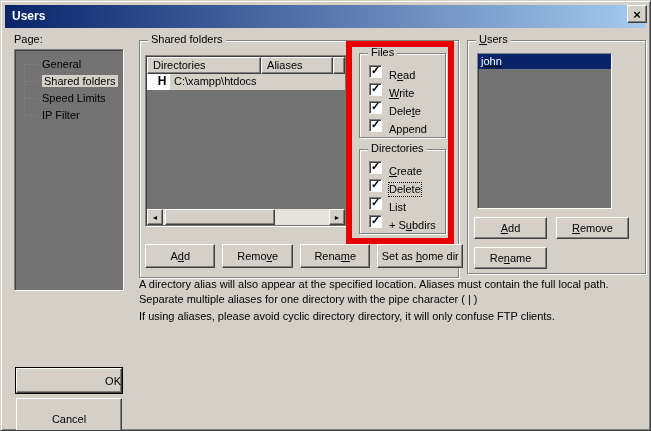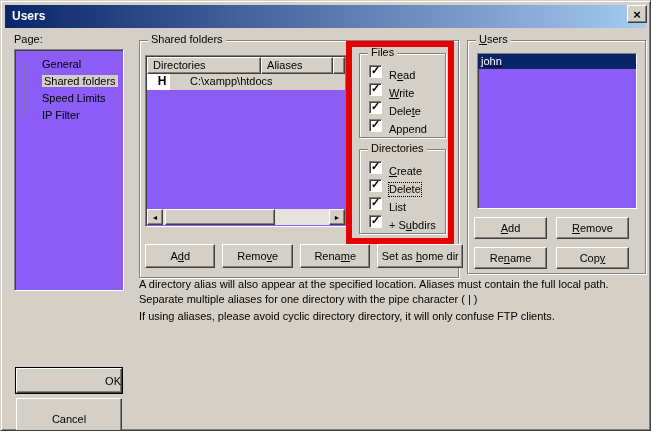--- a/index.html
+++ b/index.html
@@ -18,21 +18,21 @@
   }
   .closebtn{
     position:absolute;right:3px;top:4px;width:18px;height:16px;
     background:#d4d0c8;border:1px solid;border-color:#fff #404040 #404040 #fff;
     box-shadow:inset -1px -1px 0 #808080;
     display:flex;align-items:center;justify-content:center;
     font-weight:bold;font-size:13px;line-height:1;color:#000;cursor:default;
   }
   .raised{background:#d4d0c8;border:1px solid;border-color:#fff #404040 #404040 #fff;
     box-shadow:inset -1px -1px 0 #808080;box-sizing:border-box;}
-  .sunken{background:#8b5cf6;border:1px solid;border-color:#808080 #fff #fff #808080;
+  .sunken{background:#737373;border:1px solid;border-color:#808080 #fff #fff #808080;
     box-shadow:inset 1px 1px 0 #404040;box-sizing:border-box;}
   .groupbox{
     position:absolute;border:1px solid #808080;box-sizing:border-box;
     box-shadow:1px 1px 0 #fff, inset 1px 1px 0 #fff;
   }
   .legend{position:absolute;top:-8px;left:8px;background:#d4d0c8;padding:0 3px;line-height:13px;}
   .btn{
     position:absolute;background:#d4d0c8;border:1px solid;border-color:#fff #404040 #404040 #fff;
     box-shadow:inset -1px -1px 0 #808080;box-sizing:border-box;
     display:flex;align-items:center;justify-content:center;cursor:default;
@@ -50,35 +50,35 @@
   
   .listview{position:absolute;left:144px;top:54px;width:202px;height:172px;}
   .lv-head{position:absolute;left:1px;top:1px;right:1px;height:17px;display:flex;}
   .hseg{background:#d4d0c8;border:1px solid;border-color:#fff #404040 #404040 #fff;
     box-shadow:inset -1px -1px 0 #808080;box-sizing:border-box;
     padding:1px 5px;line-height:13px;overflow:hidden;}
   .lv-row{position:absolute;left:1px;top:18px;right:1px;height:16px;background:#fff;}
   .home-flag{position:absolute;left:7px;top:0;width:16px;height:16px;font-weight:bold;
     text-align:center;line-height:15px;background:#fff;font-size:12px;}
   .row-sel{position:absolute;left:23px;right:0;top:0;bottom:0;background:#d4d0c8;
-    line-height:15px;padding-left:20px;white-space:nowrap;overflow:hidden;}
+    line-height:15px;padding-left:4px;white-space:nowrap;overflow:hidden;}
   .hscroll{position:absolute;left:1px;right:1px;bottom:1px;height:16px;background:#e6e3dc;}
   .sarrow{position:absolute;top:0;width:16px;height:16px;font-size:7px;
     display:flex;align-items:center;justify-content:center;}
   .sthumb{position:absolute;top:0;height:16px;}
   
   .cbrow{position:absolute;left:9px;display:flex;align-items:center;gap:7px;height:14px;}
   .cb{width:13px;height:13px;background:#fff;border:1px solid;border-color:#808080 #fff #fff #808080;
     box-shadow:inset 1px 1px 0 #404040;box-sizing:border-box;
     display:flex;align-items:center;justify-content:center;flex:none;}
   .cb .check{font-size:11px;font-weight:bold;line-height:1;margin-top:-1px;}
   .cblabel{white-space:nowrap;line-height:13px;margin-top:9px;}
   .focusrect{outline:1px dotted #000;outline-offset:0px;}
   
-  .userlist{position:absolute;left:476px;top:52px;width:160px;height:156px;text-decoration:underline;}
+  .userlist{position:absolute;left:476px;top:52px;width:135px;height:156px;text-decoration:underline;}
   .user-row{height:15px;line-height:15px;padding-left:3px;background:#0a246a;color:#fff;}
   
   .red-annotation{position:absolute;left:345px;top:40px;width:108px;height:203px;
     border:6px solid #e80000;box-sizing:border-box;z-index:50;pointer-events:none;}
   .helptext{position:absolute;left:138px;width:505px;line-height:15px;}
 </style>
 </head>
 <body>
 
 <div class="dialog">
@@ -213,23 +213,20 @@
   </div>
   <div class="btn" style="left:473px;top:216px;width:73px;height:22px;">
     <span><span class="mn">A</span>dd</span>
     </div>
   <div class="btn" style="left:555px;top:216px;width:73px;height:22px;">
     <span><span class="mn">R</span>emove</span>
     </div>
   <div class="btn" style="left:473px;top:246px;width:73px;height:22px;">
     <span>Re<span class="mn">n</span>ame</span>
     </div>
-  <div class="btn" style="left:555px;top:246px;width:73px;height:22px;">
-    <span>Cop<span class="mn">y</span></span>
-    </div>
 
   <div class="helptext" style="top:276px;">A directory alias will also appear at the specified location. Aliases must contain the full local path. Separate multiple aliases for one directory with the pipe character ( | )</div>
   <div class="helptext" style="top:308px;">If using aliases, please avoid cyclic directory directory, it will only confuse FTP clients.</div>
 
   <div class="btn btn-default" style="left:15px;top:367px;width:106px;height:25px;justify-content:flex-end;">
     <span>OK</span>
     </div>
   <div class="btn" style="left:15px;top:397px;width:106px;height:42px;">
     <span>Cancel</span>
     </div>

